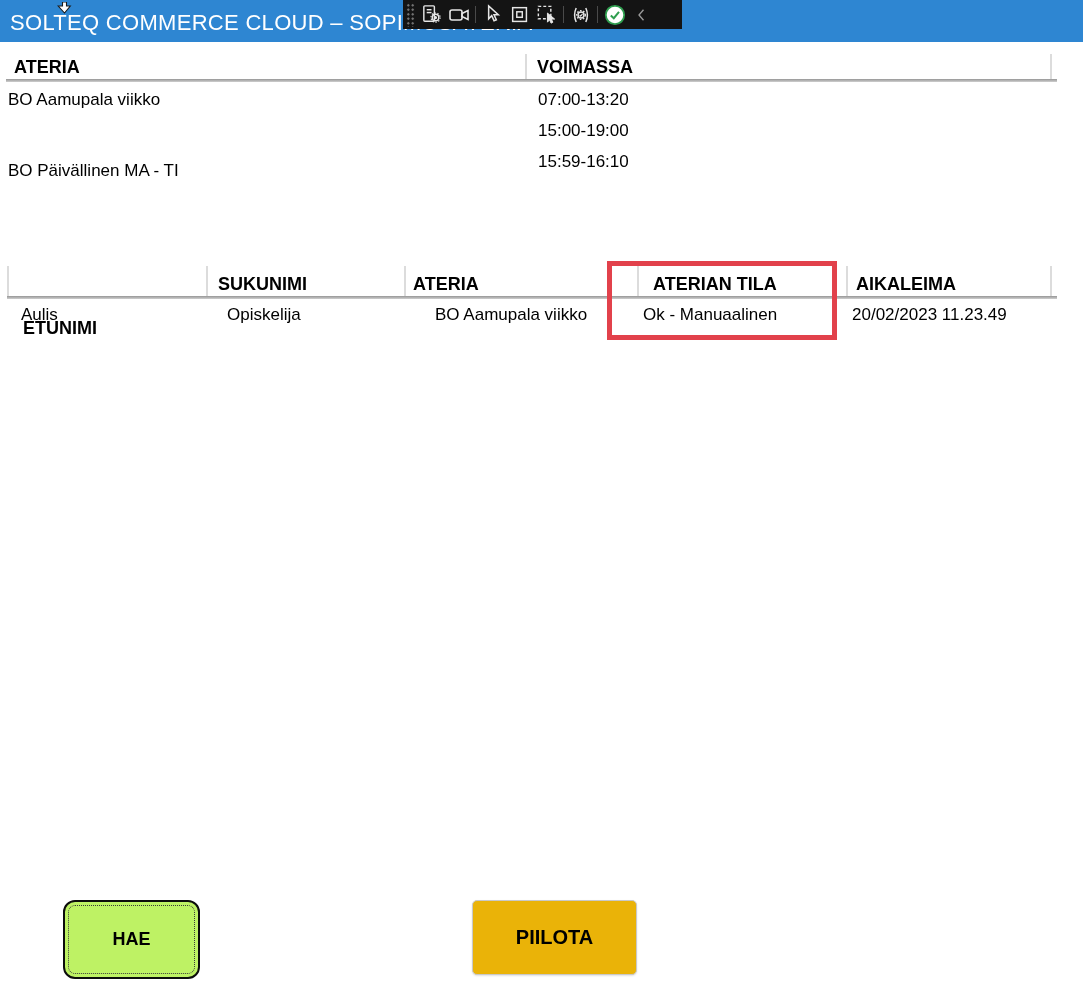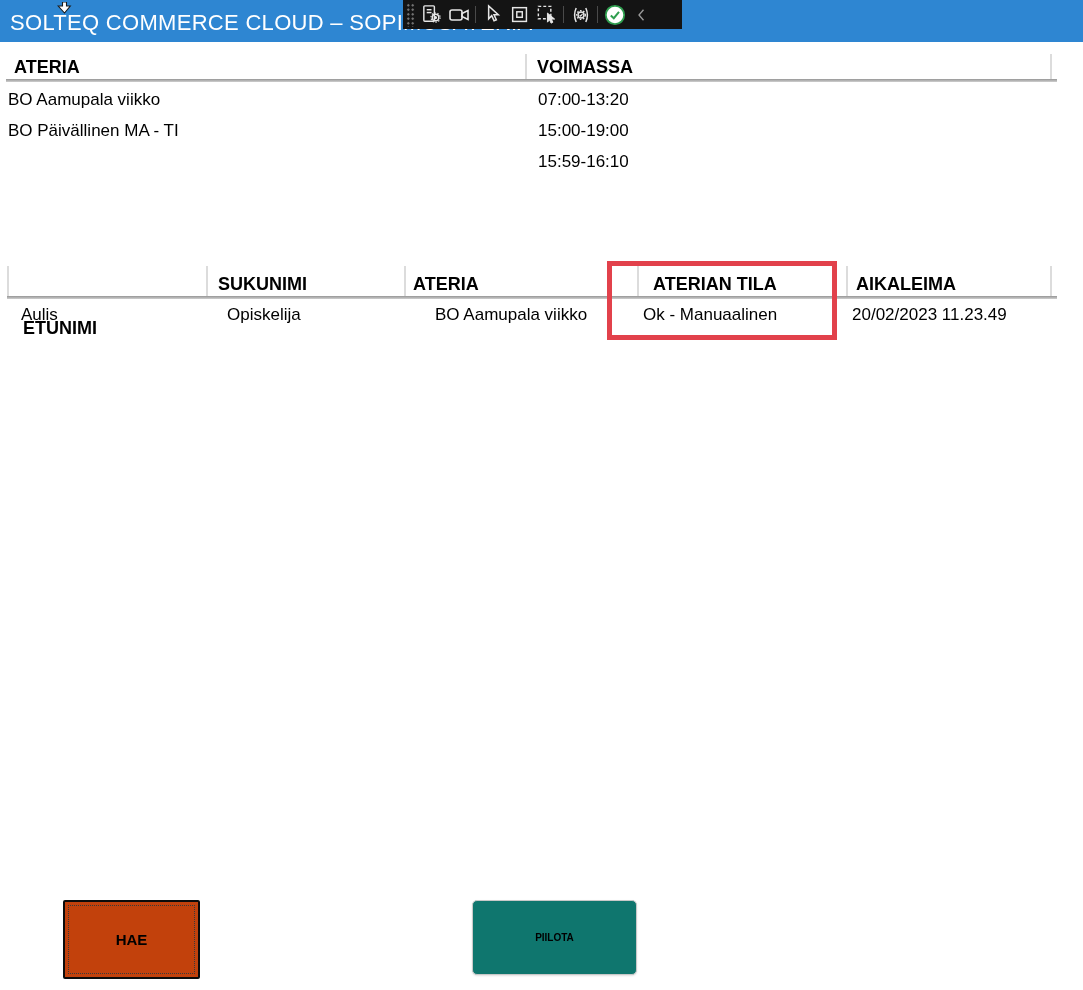--- a/index.html
+++ b/index.html
@@ -41,29 +41,29 @@
   .t-row .cell{top:2px;}
   
   .red-box{
     position:absolute;left:607px;top:261px;width:230px;height:79px;
     border:5px solid var(--highlight-red);z-index:5;pointer-events:none;
   }
   
   button{font-family:"Liberation Sans",sans-serif;cursor:pointer;}
   .btn-hae{
     position:absolute;left:63px;top:900px;width:137px;height:79px;
-    background:#c2410c;border:2px solid #0c0c0c;border-radius:2px;
+    background:#bef264;border:2px solid #0c0c0c;border-radius:12px;
     outline:1.5px dotted #3a3a3a;outline-offset:-6px;
-    font-size:15px;font-weight:700;color:#000;
+    font-size:18px;font-weight:700;color:#000;
   }
   .btn-piilota{
     position:absolute;left:472px;top:900px;width:165px;height:75px;
-    background:#0f766e;border:1px solid #c9c9c9;border-radius:5px;
+    background:#eab308;border:1px solid #c9c9c9;border-radius:5px;
     box-shadow:0 1px 2px rgba(0,0,0,.12);
-    font-size:10px;font-weight:700;color:#000;
+    font-size:20px;font-weight:700;color:#000;
   }
 </style>
 </head>
 <body>
 
 <div class="titlebar">
   <span class="titlebar-title">SOLTEQ COMMERCE CLOUD – SOPIMUSATERIA</span>
 </div>
 
 <span class="pointer-cursor">
@@ -148,21 +148,21 @@
   <span class="hdr" style="left:537px;top:57px;">VOIMASSA</span>
   <div class="vline" style="left:525px;top:54px;height:25px;"></div>
   <div class="vline" style="left:1050px;top:54px;height:25px;"></div>
   <div class="hline" style="left:6px;top:79px;width:1051px;"></div>
 
   <div class="t-row" style="top:88px;">
     <span class="cell" style="left:2px;">BO Aamupala viikko</span>
     <span class="cell" style="left:532px;">07:00-13:20</span>
   </div>
   <div class="t-row" style="top:119px;">
-    <span class="cell" style="left:2px;">BO Päivällinen MA - TI</span>
+    <span class="cell" style="left:2px;margin-top:40px;">BO Päivällinen MA - TI</span>
     <span class="cell" style="left:532px;">15:00-19:00</span>
   </div>
   <div class="t-row" style="top:150px;">
     <span class="cell" style="left:532px;">15:59-16:10</span>
   </div>
 </div>
 
 <div>
   <span class="hdr" style="left:23px;top:274px;margin-top:44px;">ETUNIMI</span>
   <span class="hdr" style="left:218px;top:274px;">SUKUNIMI</span>

